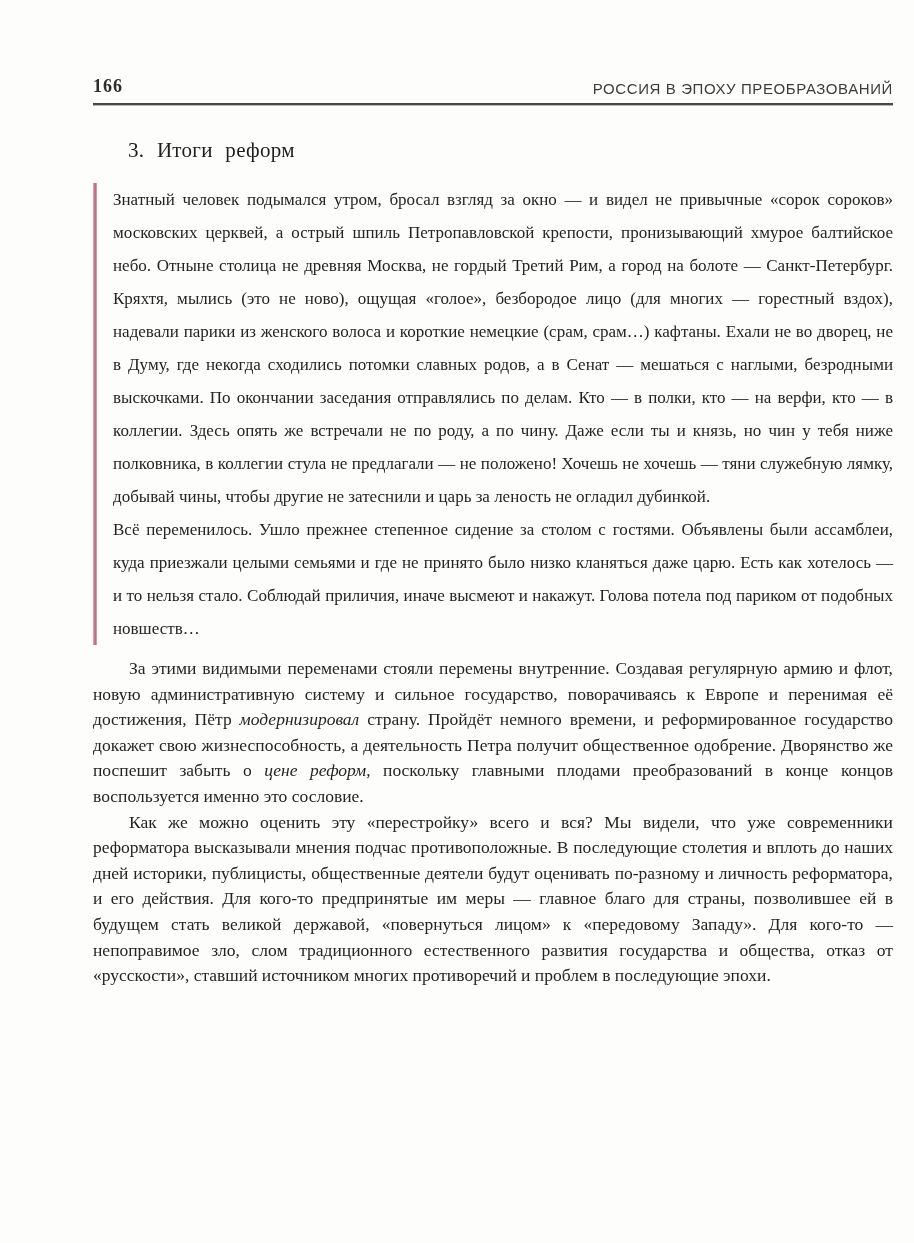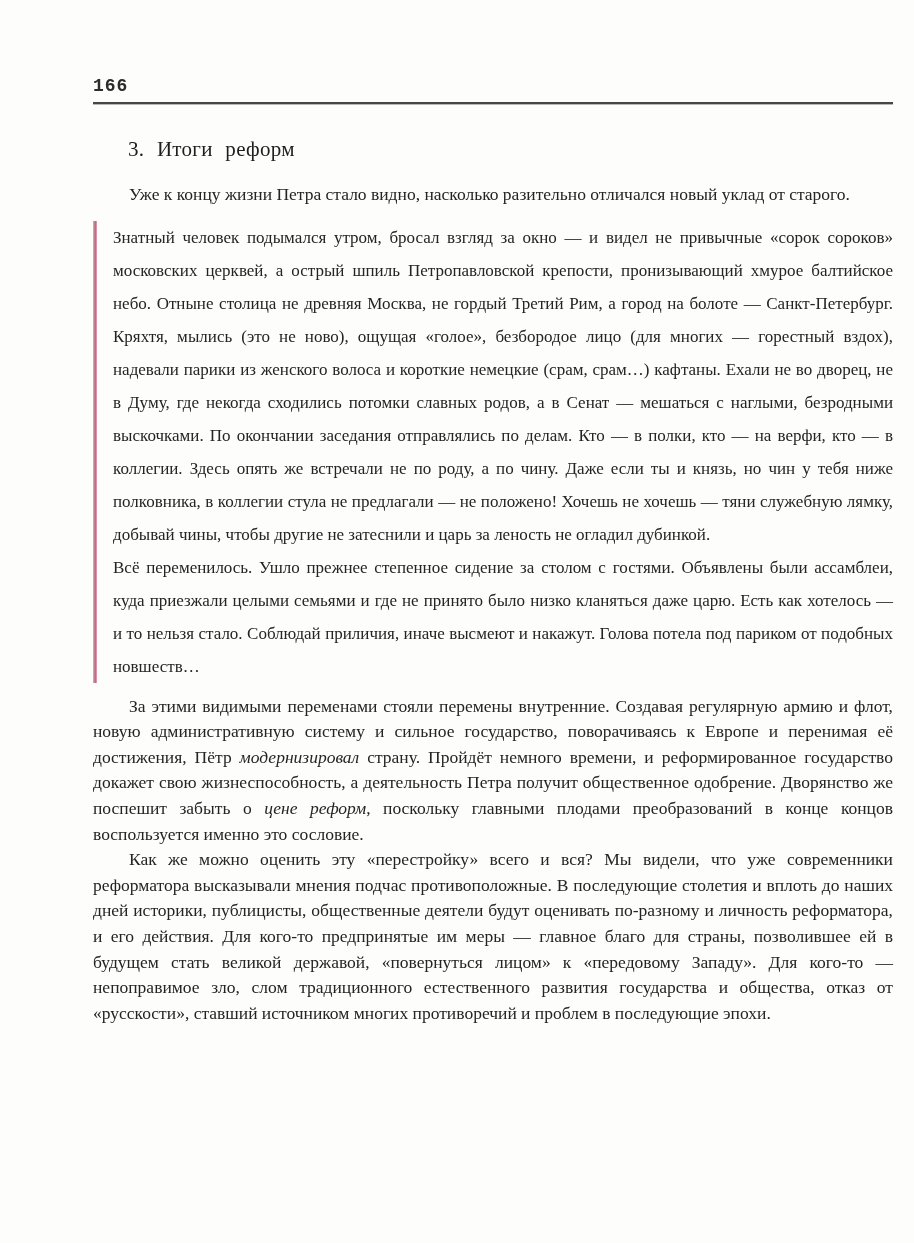--- a/index.html
+++ b/index.html
@@ -11,21 +11,21 @@
     overflow: hidden;
   }
   .page { width: 914px; height: 1243px; position: relative; }
 
   
   .page-header {
     display: flex; justify-content: space-between; align-items: flex-end;
     margin: 76px 21px 0 93px;
   }
   .page-number {
-    font-family: Liberation Mono, monospace;
+    font-family: Liberation Serif, serif;
     font-weight: bold; font-size: 18px; color: #2c2c2c;
     letter-spacing: 1px;
   }
   .running-title {
     font-family: "Liberation Sans", sans-serif;
     font-size: 15px; color: #3b3b3b; letter-spacing: 0.6px;
   }
   .header-rule {
     margin: 6px 21px 0 93px;
     height: 0;
@@ -62,29 +62,29 @@
     text-align: justify; margin: 0;
   }
 </style>
 </head>
 <body>
 
 <div class="page">
 
   <header class="page-header">
     <span class="page-number">166</span>
+    <span class="running-title">РОССИЯ В ЭПОХУ ПРЕОБРАЗОВАНИЙ</span>
   </header>
 
   <div class="header-rule"></div>
 
   <main class="content">
 
     <h2 class="section-title">3. Итоги реформ</h2>
 
-    <p class="body-par">Уже к концу жизни Петра стало видно, насколько разительно отличался новый уклад от старого.</p>
 
     <div class="quote-block">
       <div class="quote-bar"></div>
       <div class="quote-text">
         <p>Знатный человек подымался утром, бросал взгляд за окно — и видел не привычные «сорок сороков» московских церквей, а острый шпиль Петропавловской крепости, пронизывающий хмурое балтийское небо. Отныне столица не древняя Москва, не гордый Третий Рим, а город на болоте — Санкт-Петербург. Кряхтя, мылись (это не ново), ощущая «голое», безбородое лицо (для многих — горестный вздох), надевали парики из женского волоса и короткие немецкие (срам, срам…) кафтаны. Ехали не во дворец, не в Думу, где некогда сходились потомки славных родов, а в Сенат — мешаться с наглыми, безродными выскочками. По окончании заседания отправлялись по делам. Кто — в полки, кто — на верфи, кто — в коллегии. Здесь опять же встречали не по роду, а по чину. Даже если ты и князь, но чин у тебя ниже полковника, в коллегии стула не предлагали — не положено! Хочешь не хочешь — тяни служебную лямку, добывай чины, чтобы другие не затеснили и царь за леность не огладил дубинкой.</p>
         <p>Всё переменилось. Ушло прежнее степенное сидение за столом с гостями. Объявлены были ассамблеи, куда приезжали целыми семьями и где не принято было низко кланяться даже царю. Есть как хотелось — и то нельзя стало. Соблюдай приличия, иначе высмеют и накажут. Голова потела под париком от подобных новшеств…</p>
       </div>
     </div>
 
     <p class="body-par"><span>За этими видимыми переменами стояли перемены внутренние. Создавая регулярную армию и флот, новую административную систему и сильное государство, поворачиваясь к Европе и перенимая её достижения, Пётр </span><em>модернизировал</em><span> страну. Пройдёт немного времени, и реформированное государство докажет свою жизнеспособность, а деятельность Петра получит общественное одобрение. Дворянство же поспешит забыть о </span><em>цене реформ</em><span>, поскольку главными плодами преобразований в конце концов воспользуется именно это сословие.</span></p>

